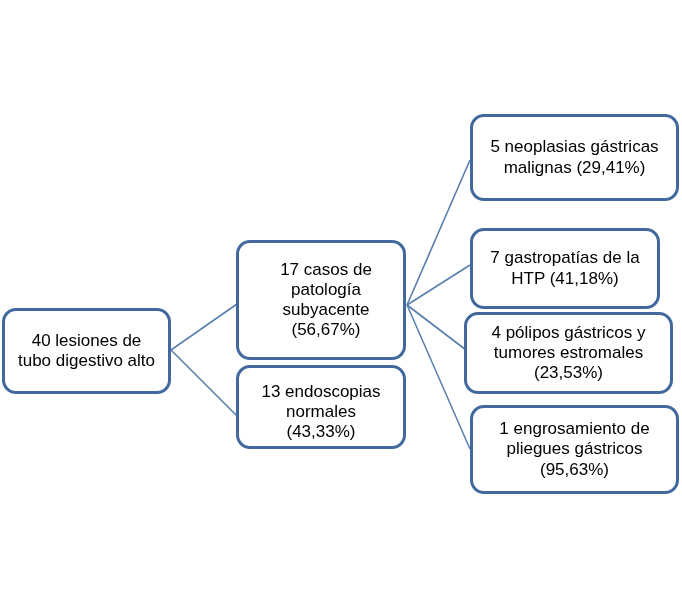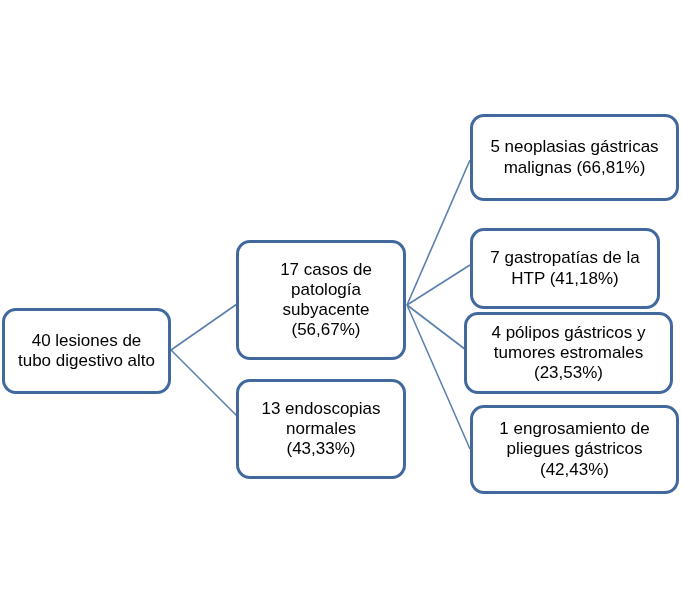--- a/index.html
+++ b/index.html
@@ -40,21 +40,21 @@
     z-index: 2;
   }
   .node .label {
     display: block;
     white-space: pre-line;
   }
   
   #node-root      { left: 2px;   top: 308px; width: 169px; height: 86px; }
   
   #node-patologia { left: 236px; top: 240px; width: 170px; height: 120px; padding-left: 18px; }
-  #node-normales  { left: 236px; top: 379px; width: 170px; height: 100px;  }
+  #node-normales  { left: 236px; top: 365px; width: 170px; height: 84px; align-items: flex-end;  }
   
   #node-neoplasias { left: 470px; top: 114px; width: 209px; height: 87px; }
   #node-gastropatias { left: 470px; top: 228px; width: 190px; height: 81px; }
   #node-polipos   { left: 464px; top: 312px; width: 209px; height: 82px; }
   #node-engrosamiento { left: 470px; top: 405px; width: 209px; height: 89px; }
 </style>
 </head>
 <body>
 
 <div id="canvas">
@@ -87,33 +87,33 @@
   </div>
 
   <div class="node" id="node-normales">
     <span class="label">13 endoscopias
 normales
 (43,33%)</span>
   </div>
 
   <div class="node" id="node-neoplasias">
     <span class="label">5 neoplasias gástricas
-malignas (66,81%)</span>
+malignas (29,41%)</span>
   </div>
 
   <div class="node" id="node-gastropatias">
     <span class="label">7 gastropatías de la
 HTP (41,18%)</span>
   </div>
 
   <div class="node" id="node-polipos">
     <span class="label">4 pólipos gástricos y
 tumores estromales
 (23,53%)</span>
   </div>
 
   <div class="node" id="node-engrosamiento">
     <span class="label">1 engrosamiento de
 pliegues gástricos
-(42,43%)</span>
+(95,63%)</span>
   </div>
 
 </div>
 
 </body></html>

